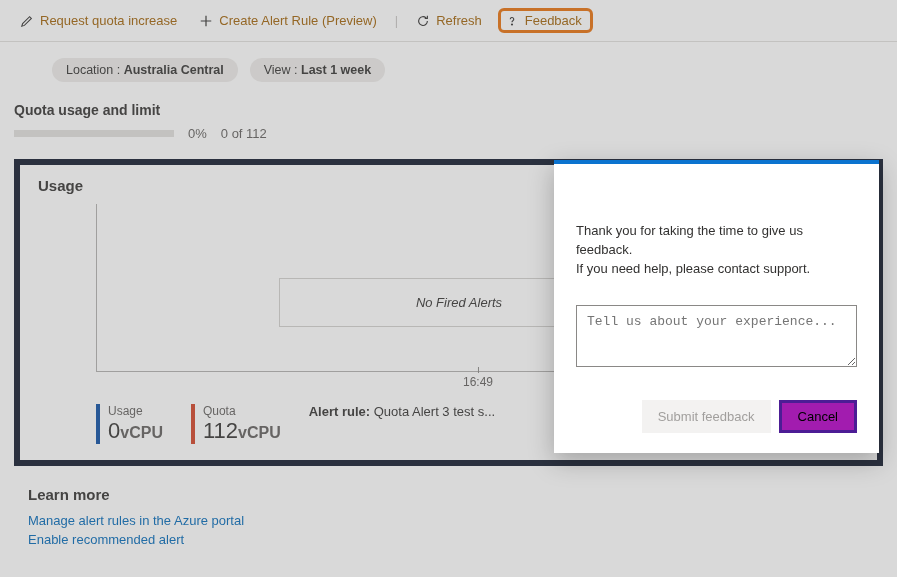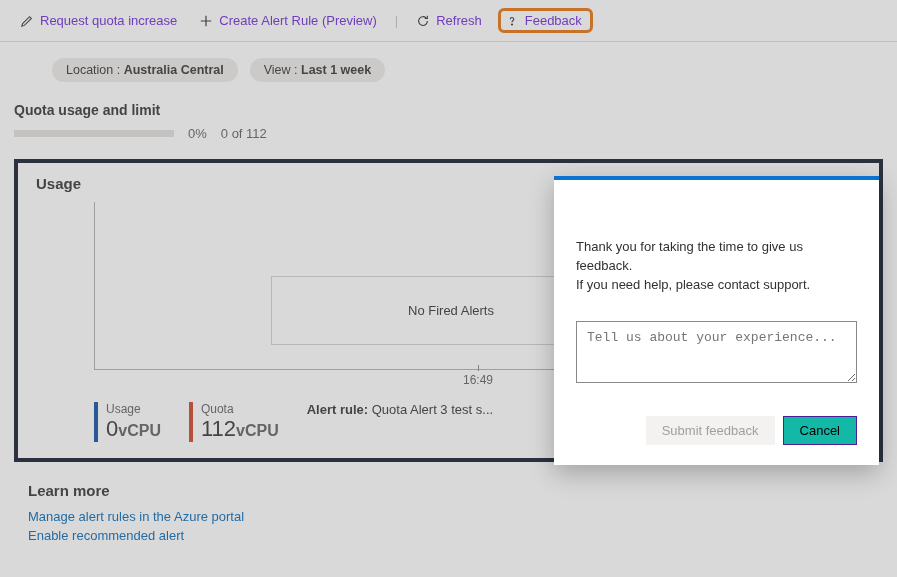--- a/index.html
+++ b/index.html
@@ -18,21 +18,21 @@
     display: flex;
     align-items: center;
     gap: 10px;
     padding: 8px 14px;
     border-bottom: 1px solid #e1dfdd;
   }
   .toolbar-btn {
     display: inline-flex;
     align-items: center;
     gap: 6px;
-    color: #6d28d9;
+    color: #a16207;
     cursor: pointer;
     padding: 4px 6px;
     font-size: 13px;
   }
   .toolbar-sep {
     color: #c8c6c4;
     padding: 0 2px;
   }
   .icon { display: inline-flex; align-items: center; justify-content: center; }
   .icon svg { display: block; }
@@ -76,48 +76,49 @@
   .progress-bar {
     width: 160px;
     height: 7px;
     background: #e1dfdd;
   }
   .progress-pct, .progress-text { color: #605e5c; font-size: 13px; }
 
   
   .card {
     margin: 10px 14px 0;
-    border: 4px solid #0f172a;
+    border: 6px solid #0f172a;
     background: #fff;
     padding: 12px 18px 14px;
   }
   .card-title {
     font-weight: 600;
     font-size: 15px;
     margin-bottom: 10px;
   }
   .chart-area {
     position: relative;
     margin-left: 58px;
     height: 168px;
     border: 1px solid #b0afae;
     border-right: none;
     border-top: none;
   }
   .no-alerts {
     position: absolute;
-    left: 176px;
+    left: 182px;
     top: 74px;
     width: 360px;
     border: 1px solid #d2d0ce;
     text-align: center;
-    padding: 26px 0;
+    padding: 16px 0;
     color: #323130;
     font-size: 13px;
     background: #fff;
+    font-style: italic;
   }
   .x-tick {
     position: absolute;
     bottom: -18px;
     transform: translateX(-50%);
     font-size: 12px;
     color: #605e5c;
   }
   .x-tick::before{
     content:"";
@@ -152,21 +153,21 @@
   
   .overlay {
     position: absolute;
     inset: 0;
     background: rgba(120,120,120,0.28);
   }
 
   
   .feedback-panel {
     position: absolute;
-    top: 176px;
+    top: 160px;
     right: 18px;
     width: 325px;
     background: #fff;
     border-top: 4px solid #0b73cf;
     box-shadow: 0 8px 24px rgba(0,0,0,0.25);
     padding: 58px 22px 20px;
   }
   .fb-text { font-size: 13px; color: #323130; line-height: 1.45; }
   .fb-textarea {
     width: 100%;
@@ -181,22 +182,22 @@
   .fb-actions {
     display: flex;
     justify-content: flex-end;
     gap: 8px;
     margin-top: 30px;
   }
   .btn {
     padding: 6px 16px;
     font-size: 13px;
     cursor: pointer;
-    background: #14b8a6;
-    border: 1px solid #4c1d95;
+    background: #a21caf;
+    border: 3px solid #4c1d95;
   }
   .btn-disabled {
     border: none;
     background: #f3f2f1;
     color: #a19f9d;
     cursor: default;
   }
 </style>
 </head>
 <body>

